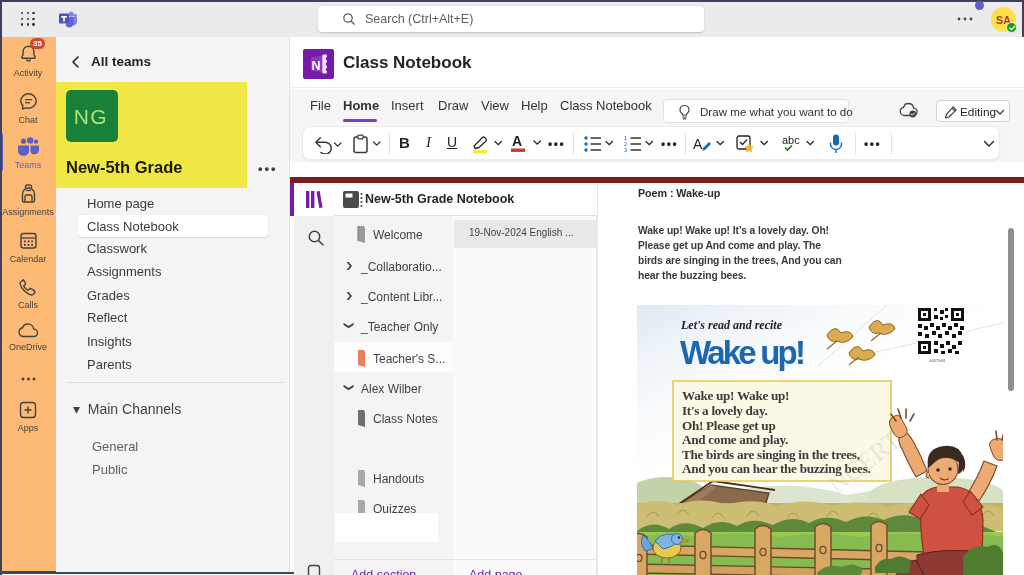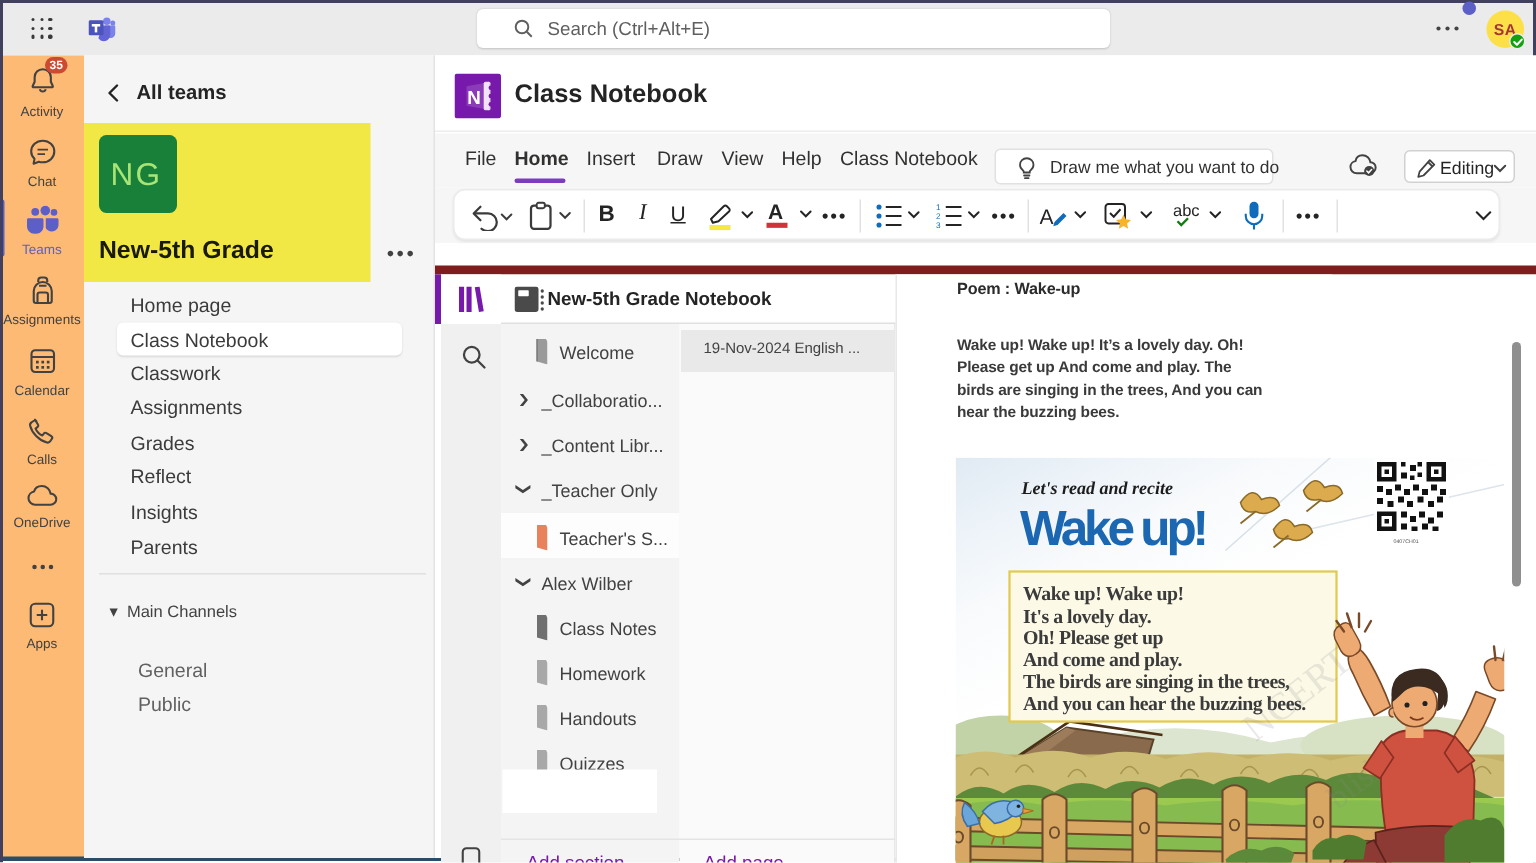--- a/index.html
+++ b/index.html
@@ -5,21 +5,21 @@
 * { margin:0; padding:0; box-sizing:border-box; }
 html,body { width:1024px; height:575px; overflow:hidden; font-family:"Liberation Sans", sans-serif; background:#fff; }
 .abs { position:absolute; }
 #stage { position:relative; width:1024px; height:575px; overflow:hidden; }
 
 
 #topbar { left:0; top:0; width:1024px; height:37px; background:#ebebeb; border-top:2px solid #41415f; }
 #waffle { left:21px; top:12px; width:16px; height:15px; }
 #waffle i { position:absolute; width:2.3px; height:2.3px; background:#3a3a3a; border-radius:50%; }
 #tlogo { left:59px; top:11px; }
-#searchbox { left:318px; top:6px; width:422px; height:26px; background:#fff; border-radius:4px; box-shadow:0 0.5px 1.5px rgba(0,0,0,.18); }
+#searchbox { left:318px; top:6px; width:386px; height:26px; background:#fff; border-radius:4px; box-shadow:0 0.5px 1.5px rgba(0,0,0,.18); }
 #searchbox .stext { position:absolute; left:47px; top:6px; font-size:12.5px; color:#5f5f5f; }
 #topdots { left:957px; top:17px; width:18px; height:5px; } #topdots svg { display:block; }
 #notifdot { left:975px; top:1px; width:9px; height:9px; background:#5b5fc7; border-radius:50%; }
 #avatar { left:991px; top:7px; width:25px; height:25px; border-radius:50%; background:#fde047; }
 #avatar span { position:absolute; left:50%; top:50%; transform:translate(-50%,-50%); font-size:10.5px; font-weight:bold; color:#a4373a; letter-spacing:.3px; }
 #status { left:1006px; top:22px; width:11px; height:11px; border-radius:50%; background:#13a10e; border:1.5px solid #ebebeb; }
 #status svg { position:absolute; left:0.6px; top:0.8px; }
 
 
 #rail { left:0; top:37px; width:56px; height:535px; background:#fdba74; }
@@ -34,21 +34,21 @@
 #allteams { position:absolute; left:35px; top:17px; font-size:13.5px; font-weight:bold; color:#242424; }
 #backarrow { position:absolute; left:-40px; top:0px; font-weight:normal; }
 #teamcard { position:absolute; left:0px; top:45px; width:191px; height:106px; background:#f2e845; }
 #ngsq { position:absolute; left:10px; top:8px; width:52px; height:52px; background:#188038; border-radius:5px; }
 #ngsq span { position:absolute; left:48%; top:52%; transform:translate(-50%,-50%); font-size:21px; color:#a9e476; letter-spacing:1.5px; }
 #teamname { position:absolute; left:10px; top:76px; font-size:16.5px; font-weight:bold; color:#1a1a00; }
 #carddots { position:absolute; left:202px; top:124px; color:#424242; letter-spacing:2px; font-size:13px; font-weight:bold; }
 .mitem { position:absolute; left:31px; font-size:13px; color:#3b3b3b; }
 #cnpill { position:absolute; left:22px; top:178px; width:190px; height:22px; background:#fff; border-radius:4px; box-shadow:0 0.5px 1.5px rgba(0,0,0,.12); }
 #pdivider { position:absolute; left:10px; top:345px; width:218px; height:1px; background:#e0e0e0; }
-#mainch { position:absolute; left:17px; top:364px; font-size:11px; color:#424242; }
+#mainch { position:absolute; left:17px; top:364px; font-size:14px; color:#424242; }
 .chitem { position:absolute; left:36px; font-size:13px; color:#616161;margin-top:20px; }
 
 
 #main { left:290px; top:37px; width:734px; height:535px; background:#fff; }
 #ttlrow { position:absolute; left:0; top:0; width:734px; height:51px; background:#fff; border-bottom:1px solid #ececec; }
 #nicon { position:absolute; left:13px; top:12px; width:31px; height:30px; }
 #ttl { position:absolute; left:53px; top:16px; font-size:17px; font-weight:bold; color:#242424; }
 #menurow { position:absolute; left:0; top:52px; width:734px; height:36px; background:#f6f6f6; }
 .menu { position:absolute; top:9px; font-size:13px; color:#323130; }
 #homeu { position:absolute; left:53px; top:30px; width:34px; height:2.5px; background:#7d3bbd; border-radius:2px; }
@@ -437,26 +437,20 @@
           </div>
         <div class="sitem sgroup" style="top:158px">
             <span class="chev" style="transform:rotate(90deg)">❯</span>
             <span class="txt">Alex Wilber</span>
           </div>
         <div class="sitem" style="top:188px">
             <svg class="stab" width="8" height="17" viewBox="0 0 8 17">
               <path d="M1 0h6l1 2v15l-7-2z" fill="#6f6f6f"></path>
             </svg>
             <span class="txt">Class Notes</span>
-          </div>
-        <div class="sitem" style="top:218px">
-            <svg class="stab" width="8" height="17" viewBox="0 0 8 17">
-              <path d="M1 0h6l1 2v15l-7-2z" fill="#a8a8a8"></path>
-            </svg>
-            <span class="txt">Homework</span>
           </div>
         <div class="sitem" style="top:248px">
             <svg class="stab" width="8" height="17" viewBox="0 0 8 17">
               <path d="M1 0h6l1 2v15l-7-2z" fill="#a8a8a8"></path>
             </svg>
             <span class="txt">Handouts</span>
           </div>
         <div class="sitem" style="top:278px">
             <svg class="stab" width="8" height="17" viewBox="0 0 8 17">
               <path d="M1 0h6l1 2v15l-7-2z" fill="#a8a8a8"></path>

